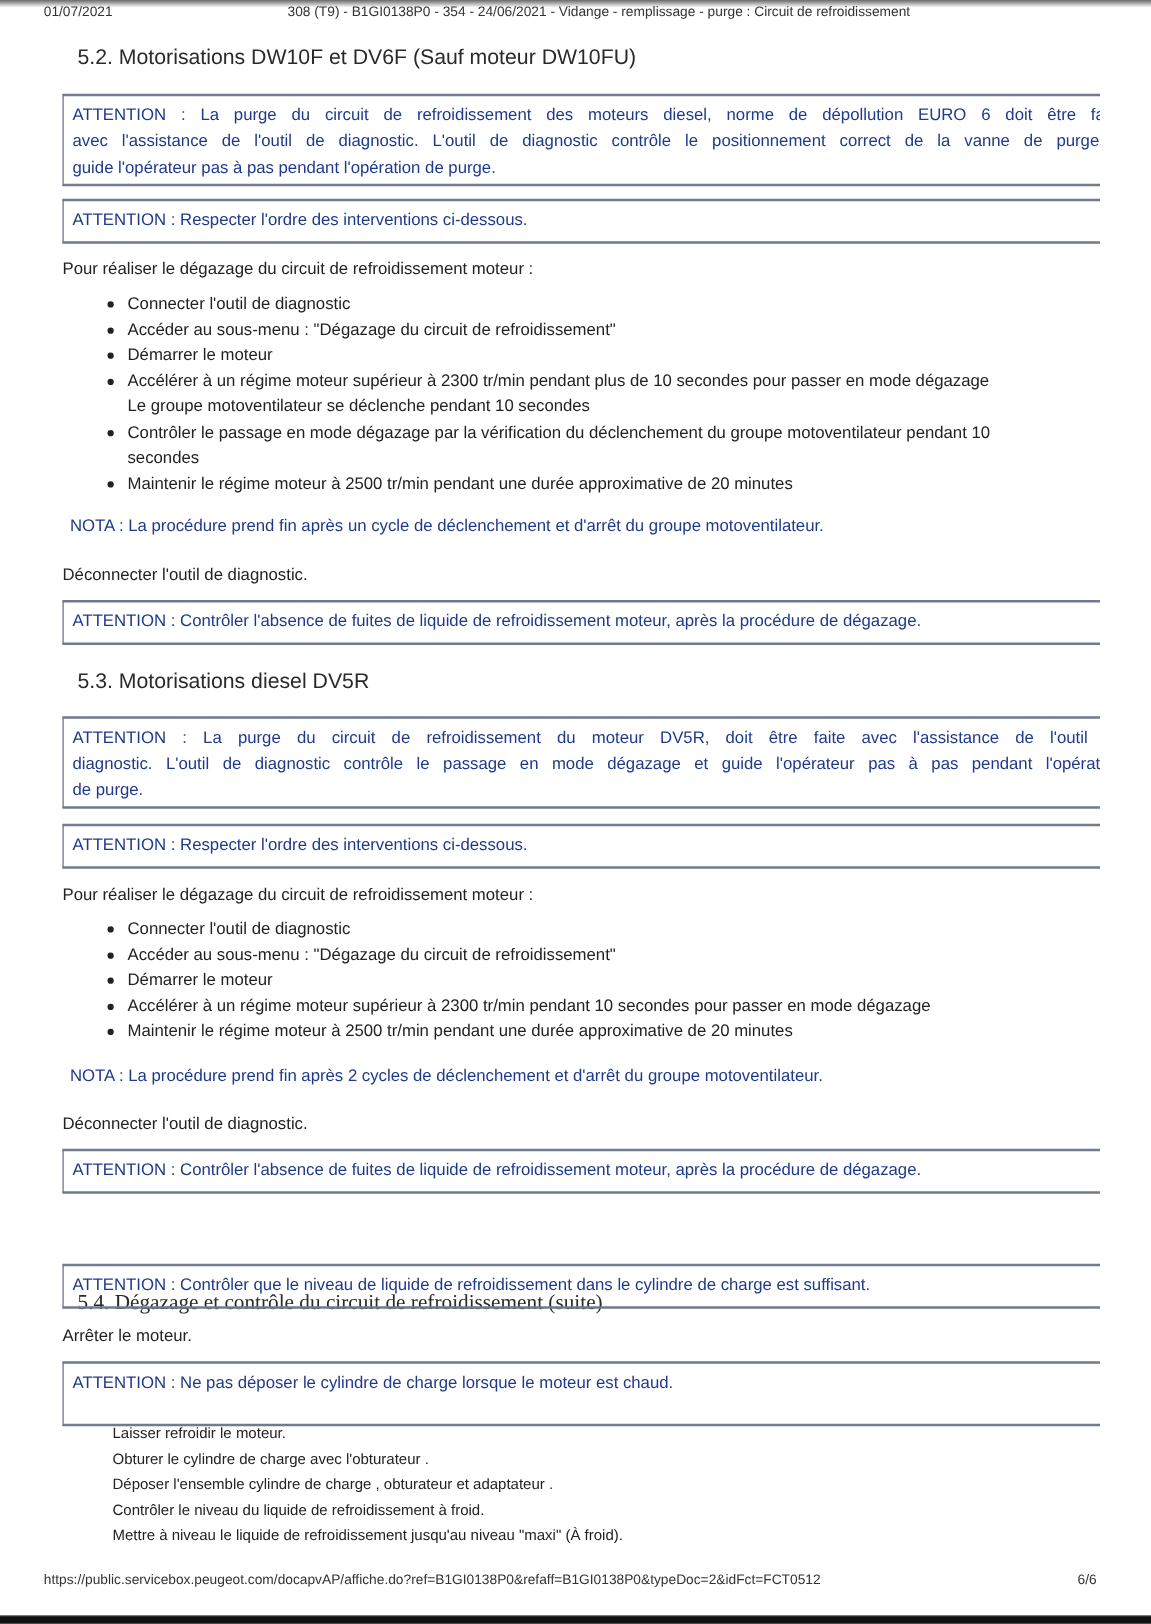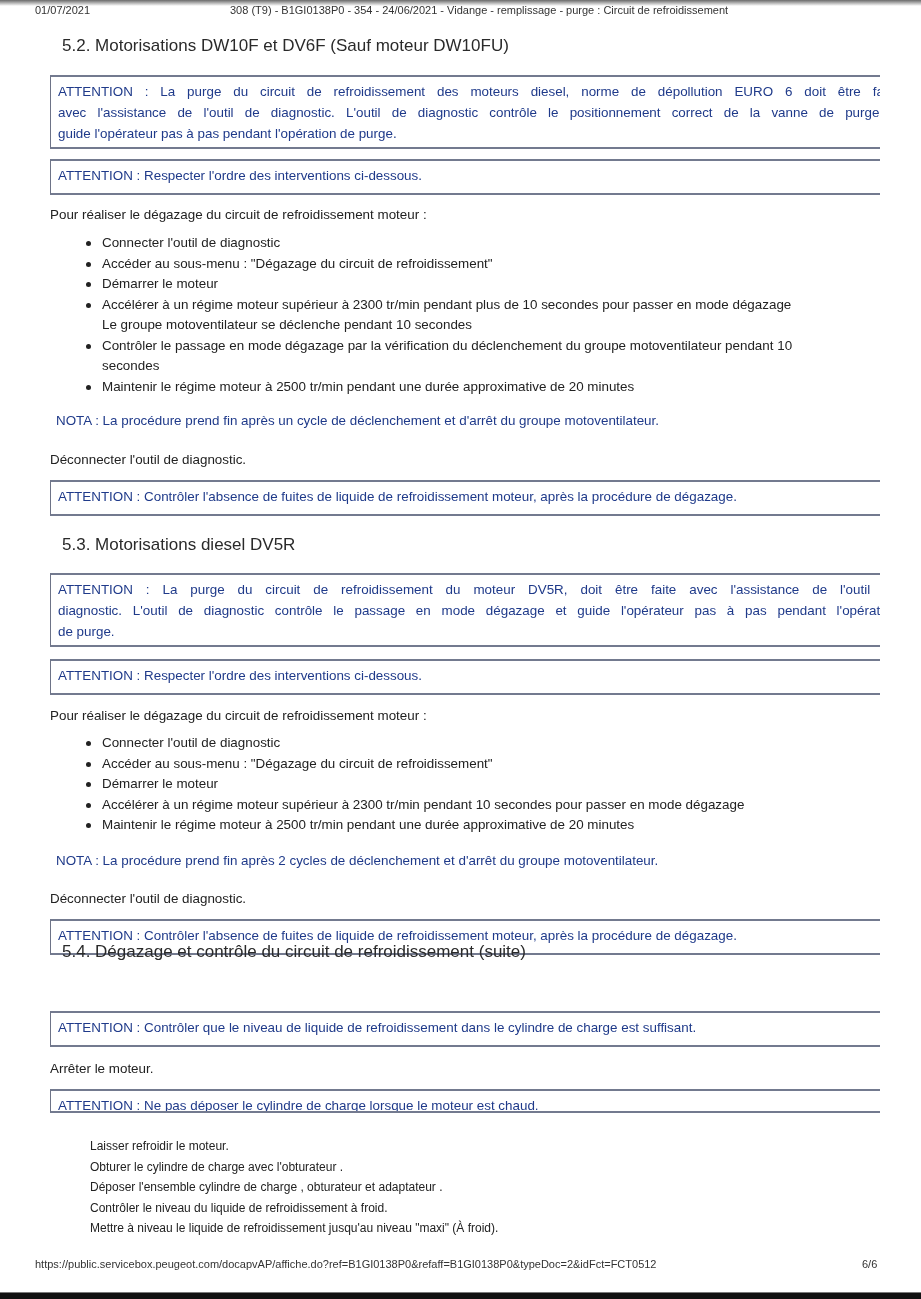--- a/index.html
+++ b/index.html
@@ -131,29 +131,29 @@
     <li>Maintenir le régime moteur à 2500 tr/min pendant une durée approximative de 20 minutes</li>
   </ul>
 
   <div class="nota" style="top:853px;">NOTA : La procédure prend fin après 2 cycles de déclenchement et d'arrêt du groupe motoventilateur.</div>
   <div class="para" style="top:891px;">Déconnecter l'outil de diagnostic.</div>
 
   <div class="box" style="top:919px; height:36px;">
     <span class="line">ATTENTION : Contrôler l'absence de fuites de liquide de refroidissement moteur, après la procédure de dégazage.</span>
   </div>
 
-  <div class="section-title" style="top:942px;">5.4. Dégazage et contrôle du circuit de refroidissement (suite)</div>
+  <div class="section-title" style="top:1032px;font-family:Liberation Serif, serif;">5.4. Dégazage et contrôle du circuit de refroidissement (suite)</div>
 
   <div class="box" style="top:1011px; height:36px;">
     <span class="line">ATTENTION : Contrôler que le niveau de liquide de refroidissement dans le cylindre de charge est suffisant.</span>
   </div>
 
   <div class="para" style="top:1061px;">Arrêter le moteur.</div>
 
-  <div class="box" style="top:1089px; height:24px;">
+  <div class="box" style="top:1089px; height:52px;">
     <span class="line">ATTENTION : Ne pas déposer le cylindre de charge lorsque le moteur est chaud.</span>
   </div>
 
   <div class="lines" style="top:1136px;">
     <div>Laisser refroidir le moteur.</div>
     <div>Obturer le cylindre de charge avec l'obturateur .</div>
     <div>Déposer l'ensemble cylindre de charge , obturateur et adaptateur .</div>
     <div>Contrôler le niveau du liquide de refroidissement à froid.</div>
     <div>Mettre à niveau le liquide de refroidissement jusqu'au niveau "maxi" (À froid).</div>
   </div>

